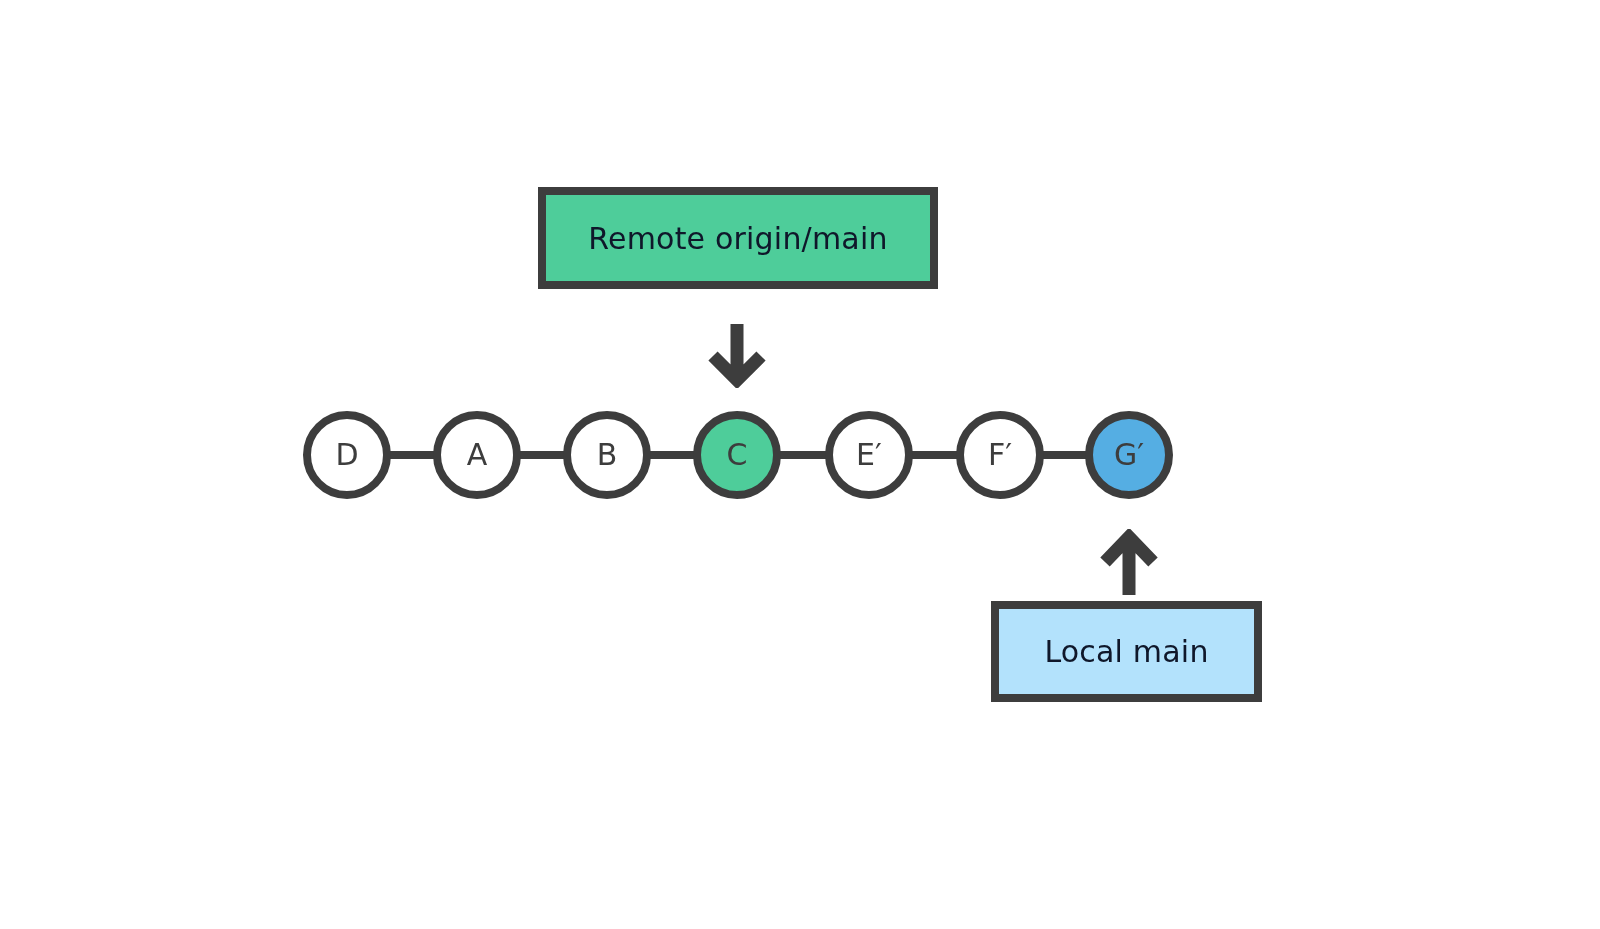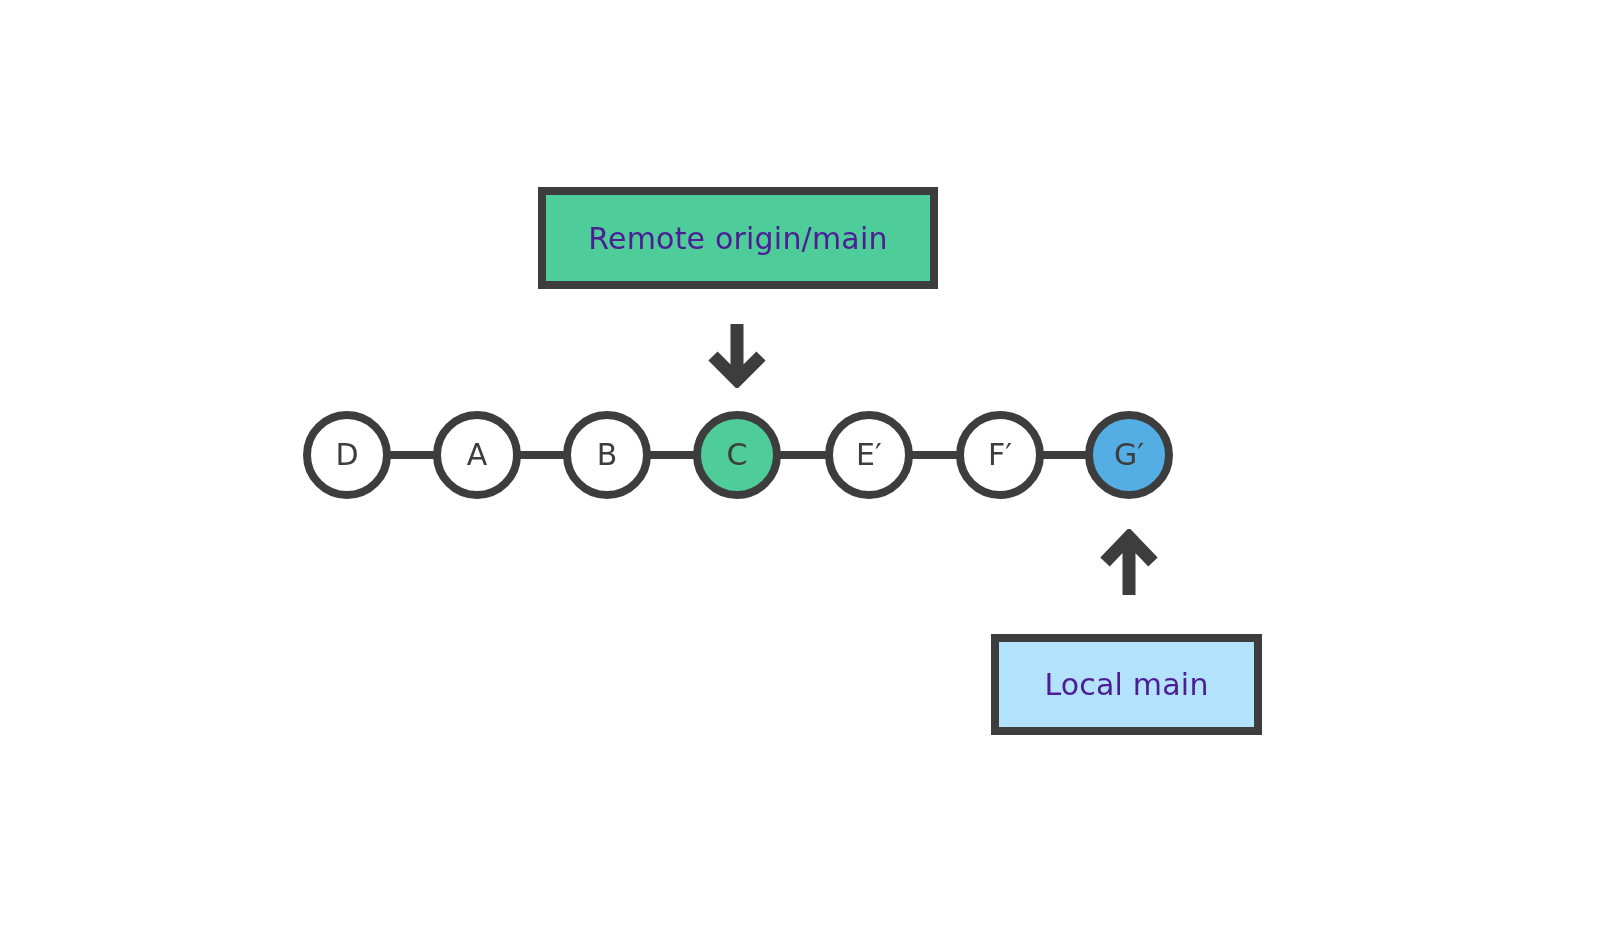--- a/index.html
+++ b/index.html
@@ -28,33 +28,33 @@
   
   .label-box {
     position: absolute;
     box-sizing: border-box;
     border: 8px solid #3d3d3d;
     display: flex;
     align-items: center;
     justify-content: center;
     font-size: 30px;
     letter-spacing: 0.2px;
-    color: #4c1d95;
+    color: #0f172a;
     font-weight: 400;
   }
   #remote-box {
     left: 538px;
     top: 187px;
     width: 400px;
     height: 102px;
     background: #4ECD9A;
   }
   #local-box {
     left: 991px;
-    top: 634px;
+    top: 601px;
     width: 271px;
     height: 101px;
     background: #B3E2FC;
   }
 
   
   #graph {
     position: absolute;
     left: 0;
     top: 0;

